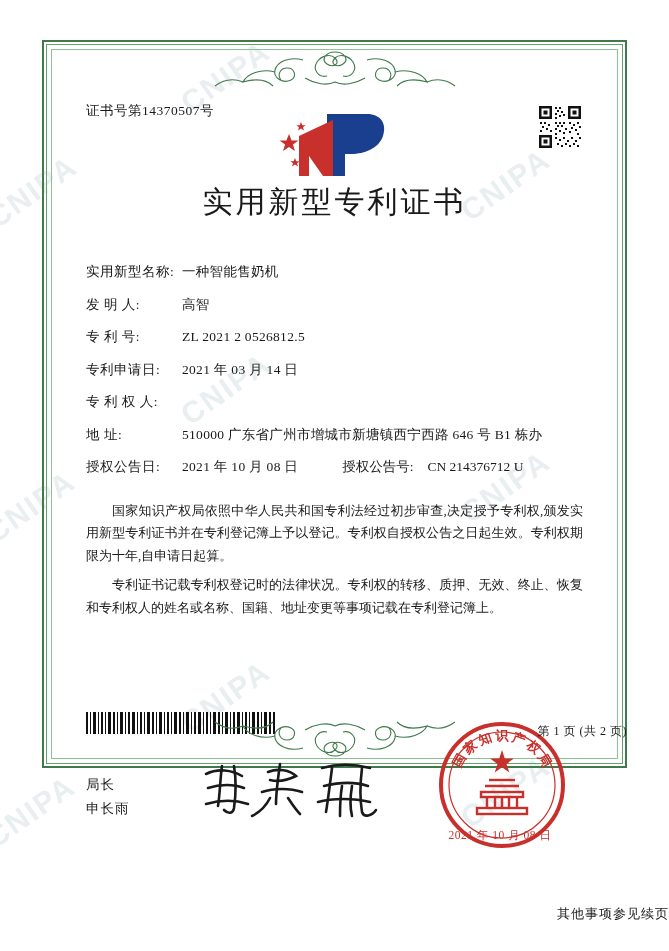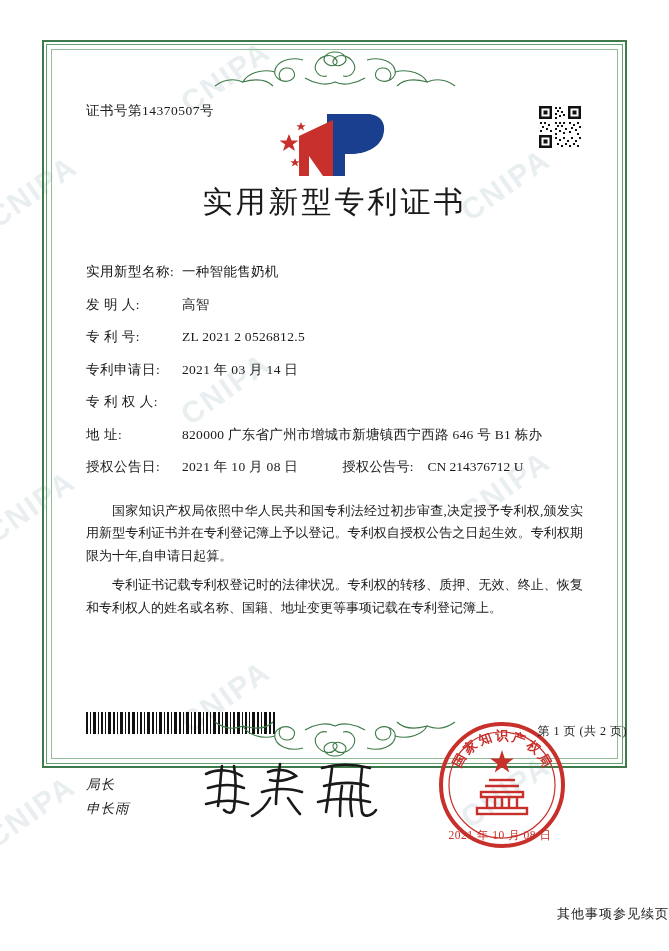--- a/index.html
+++ b/index.html
@@ -206,21 +206,20 @@
   }
 
   
   .director {
     position: absolute;
     left: 44px;
     top: 733px;
     font-size: 13.5px;
     line-height: 1.75;
     letter-spacing: 1px;
-    font-style: italic;
   }
   .signature {
     position: absolute;
     left: 150px;
     top: 718px;
     width: 210px;
     height: 62px;
   }
 
   .page-footer {
@@ -395,21 +394,21 @@
         <div class="field-value">2021 年 03 月 14 日</div>
       </div>
 
       <div class="field-row">
         <div class="field-label">专 利 权 人:</div>
       </div>
 
       <div class="field-row">
         <div class="field-label">地 址:</div>
         <div class="field-value">
-          <span>820000 广东省广州市增城市新塘镇西宁西路 646 号 B1 栋办</span>
+          <span>510000 广东省广州市增城市新塘镇西宁西路 646 号 B1 栋办</span>
         </div>
       </div>
 
       <div class="field-row inline-two">
         <div class="field-label">授权公告日:</div>
         <div class="field-value">2021 年 10 月 08 日</div>
         <div class="second-label">授权公告号:</div>
         <div class="second-value">CN 214376712 U</div>
       </div>
 

